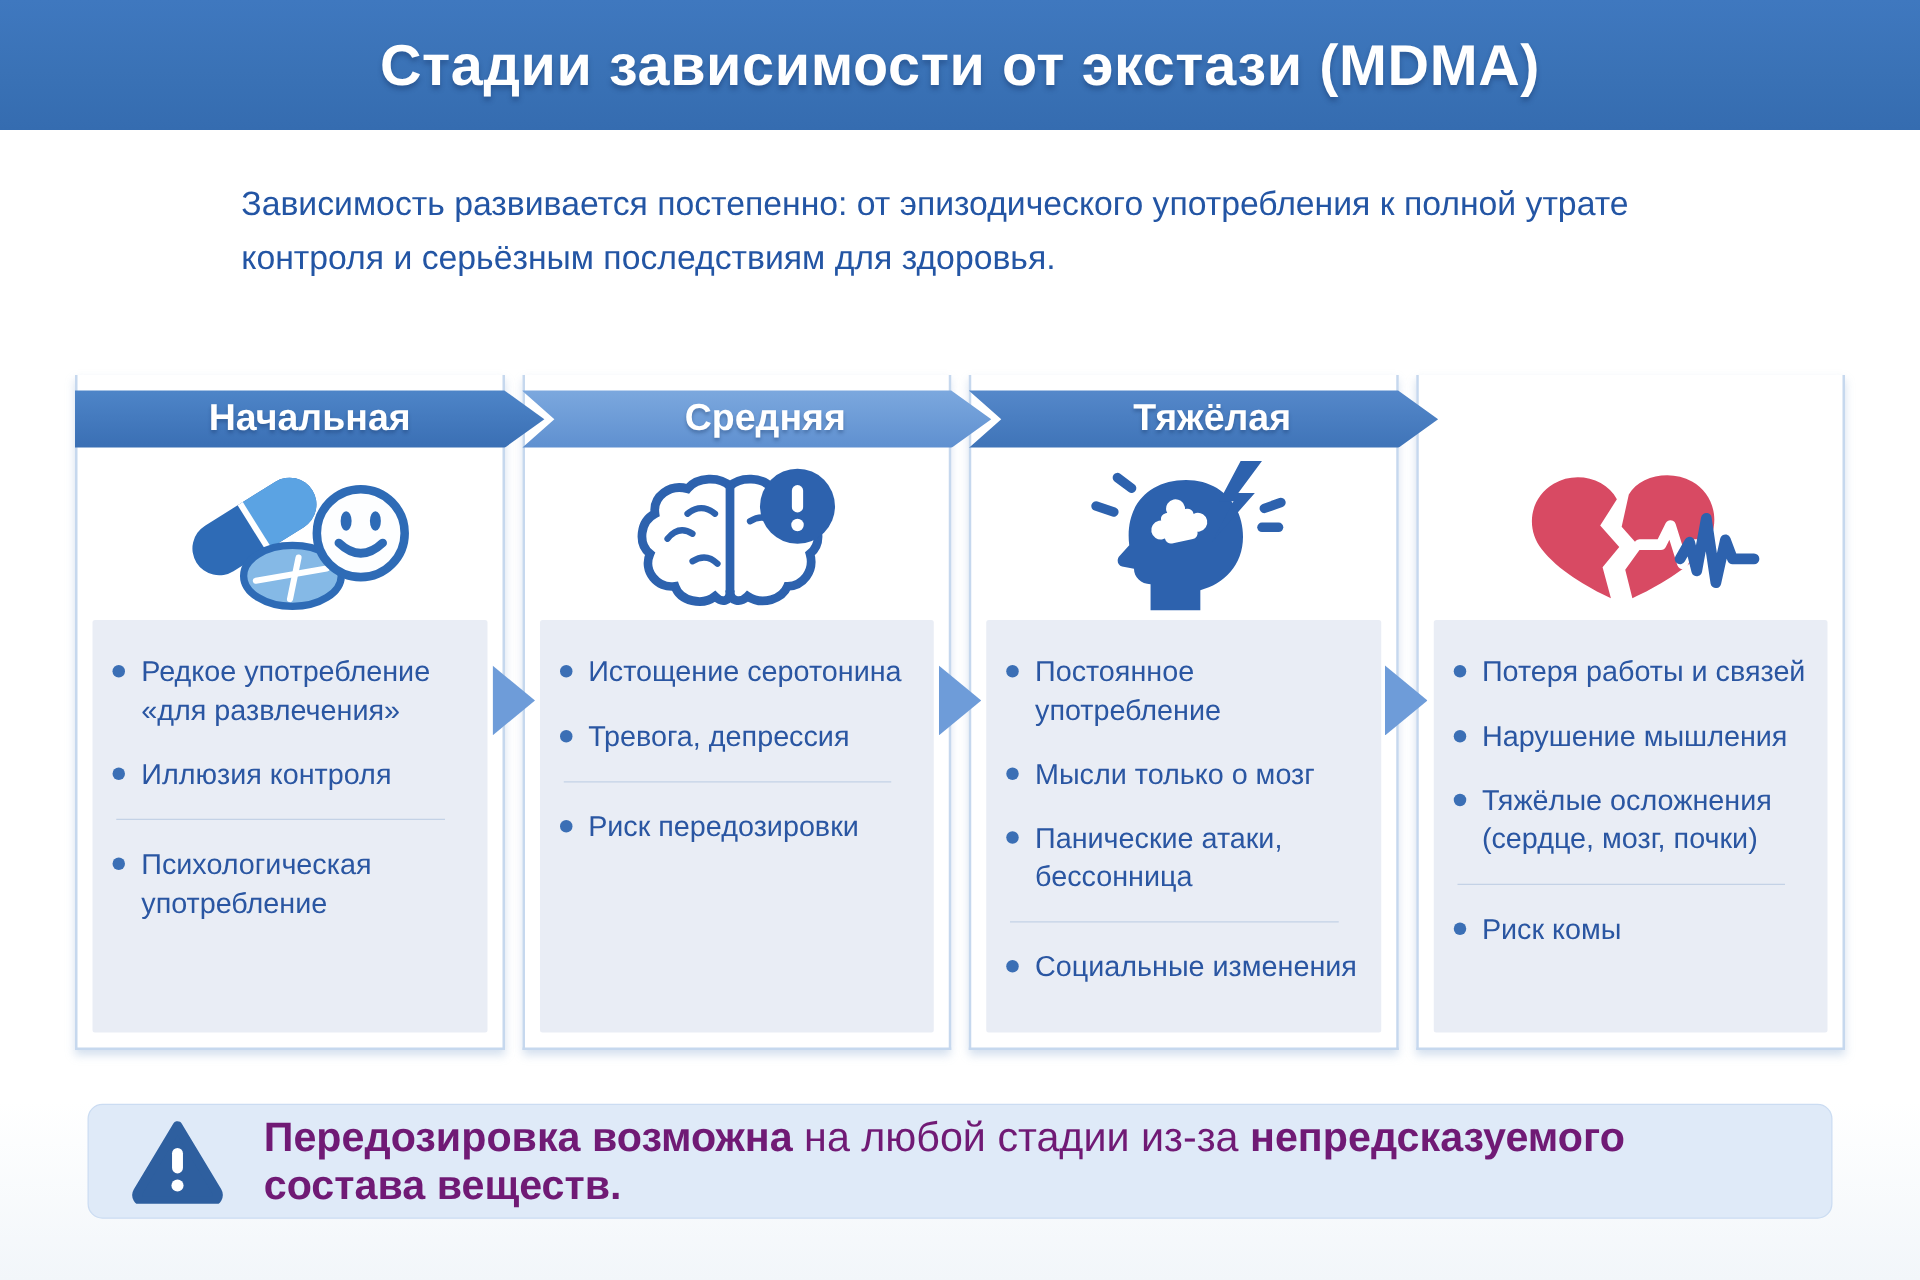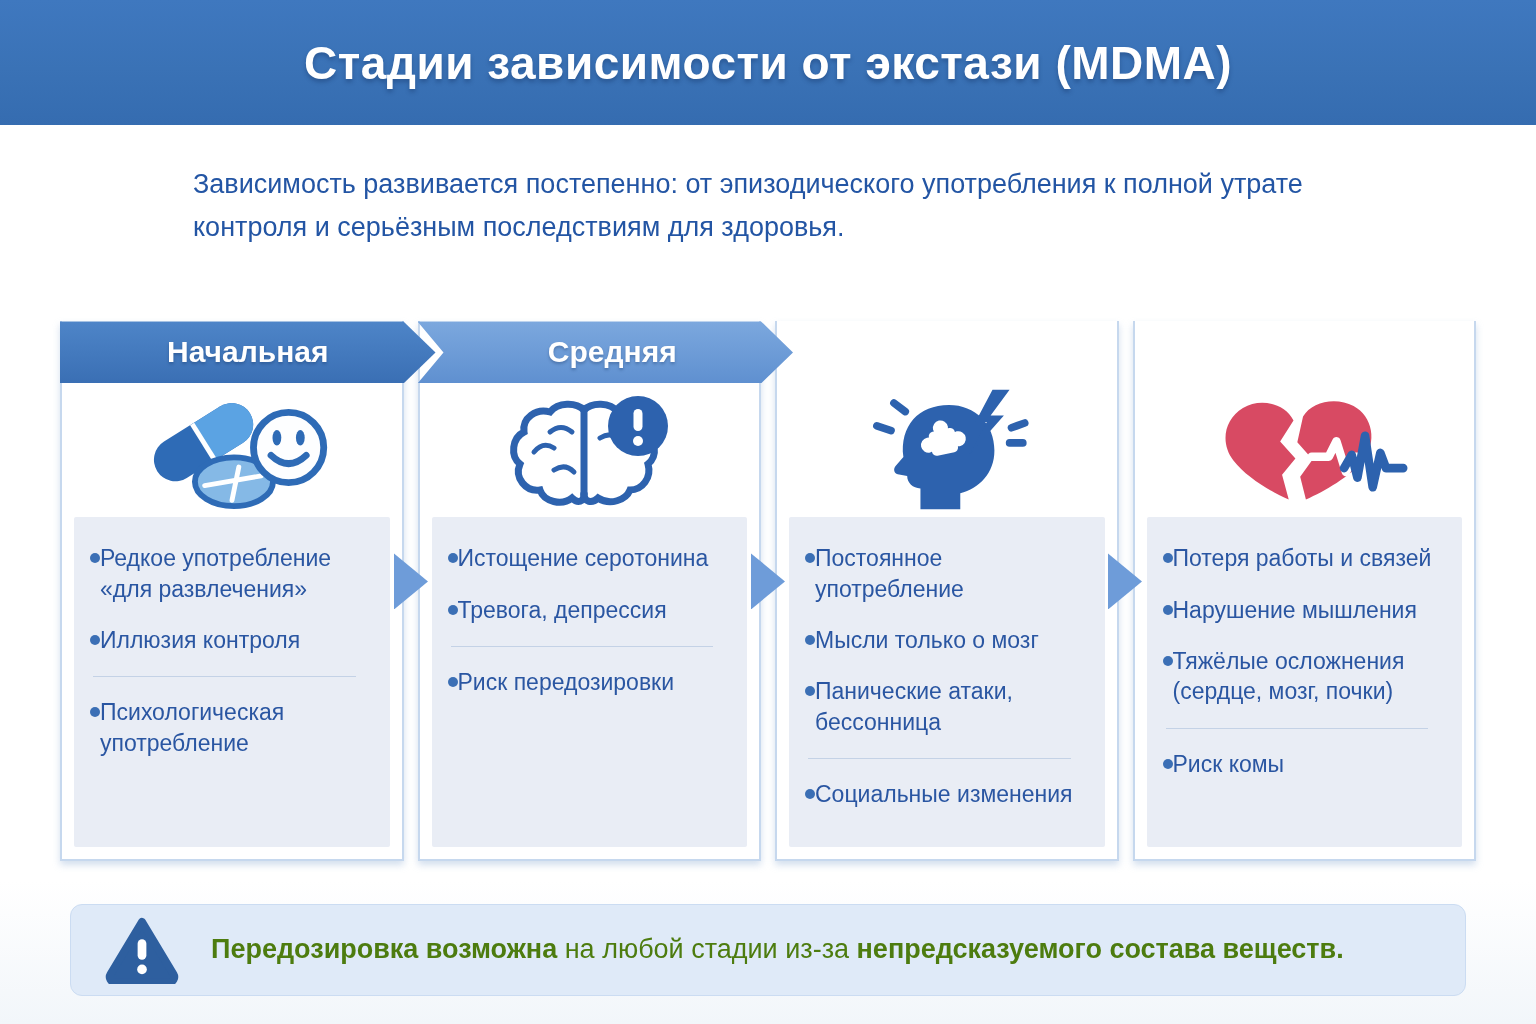--- a/index.html
+++ b/index.html
@@ -5,21 +5,21 @@
   * { margin:0; padding:0; box-sizing:border-box; }
   html,body { width:1536px; height:1024px; }
   body {
     font-family:"Liberation Sans","DejaVu Sans",sans-serif;
     background:linear-gradient(180deg,#ffffff 0%,#ffffff 86%,#f2f6fa 100%);
     overflow:hidden;
   }
 
   
   .header {
-    height:125px;
+    height:104px;
     background:linear-gradient(180deg,#3f78bf 0%,#3a72b6 55%,#356cb0 100%);
     display:flex; align-items:center; justify-content:center;
   }
   .page-title {
     color:#ffffff; font-size:46px; font-weight:bold; letter-spacing:.5px;
     text-shadow:0 3px 4px rgba(15,40,85,.35);
   }
 
   
   .intro {
@@ -33,21 +33,21 @@
     display:grid; grid-template-columns:repeat(4,1fr); gap:14px;
   }
   .stage-card {
     position:relative; background:#ffffff;
     border:2px solid #c6d8ee; border-top:none;
     box-shadow:0 4px 7px rgba(140,170,210,.38);
     padding-top:62px; min-height:450px;
     display:flex; flex-direction:column;
   }
   .stage-header {
-    position:absolute; top:0; left:-2px; right:-34px; height:62px; z-index:3;
+    position:absolute; top:12px; left:-2px; right:-34px; height:46px; z-index:3;
     display:flex; align-items:center; justify-content:center;
     color:#ffffff; font-size:30px; font-weight:bold;
     text-shadow:0 2px 3px rgba(10,35,80,.3);
     clip-path:polygon(0 0, calc(100% - 32px) 0, 100% 50%, calc(100% - 32px) 100%, 0 100%);
   }
   .stage-card:nth-child(n+2) .stage-header {
     clip-path:polygon(0 0, calc(100% - 32px) 0, 100% 50%, calc(100% - 32px) 100%, 0 100%, 26px 50%);
     padding-left:14px;
   }
   .stage-card:nth-child(1) .stage-header { background:linear-gradient(180deg,#4e85c8,#3a6fb4); }
@@ -56,21 +56,21 @@
   .stage-card:nth-child(4) .stage-header { background:linear-gradient(180deg,#6e9dd8,#4679bd); }
 
   .icon-area { height:134px; display:flex; align-items:center; justify-content:center; }
 
   .bullet-box {
     flex:1; margin:0 12px 12px; padding:26px 12px 16px 16px;
     background:#e9edf5; border-radius:2px;
   }
   .bullet-list { list-style:none; }
   .bullet-item {
-    display:flex; margin-bottom:21px;
+    display:flex; gap:13px; margin-bottom:21px;
     font-size:23px; line-height:1.32; color:#2a56a2;
   }
   .bullet-dot {
     flex:none; width:10px; height:10px; border-radius:50%;
     background:#3b6fb5; margin-top:10px;
   }
   .item-divider { height:1px; background:#c4d2e6; margin:0 22px 20px 3px; }
 
   .connector {
     position:absolute; top:232px; width:34px; height:56px; z-index:4;
@@ -79,21 +79,21 @@
   .connector.c1 { left:calc(25% - 20px); }
   .connector.c2 { left:calc(50% - 17px); }
   .connector.c3 { left:calc(75% - 14px); }
 
   
   .warning {
     margin:43px 70px 0; height:92px;
     background:#dfeaf8; border:1px solid #cbdcf2; border-radius:12px;
     display:flex; align-items:center; gap:32px; padding:0 34px;
   }
-  .warning-text { font-size:27px; color:#4d7c0f; }
+  .warning-text { font-size:33px; color:#701a75; }
   .warning-text .b { font-weight:bold; }
   @supports (-webkit-background-clip:text) { .logo { color:transparent; } }
 
   svg { display:block; }
 </style>
 </head>
 <body>
 
 <div class="header">
   <div class="page-title">Стадии зависимости от экстази (MDMA)</div>
@@ -175,20 +175,21 @@
         <li class="item-divider"></li>
         <li class="bullet-item">
             <span class="bullet-dot"></span>
             <span>Риск передозировки</span>
           </li>
       </ul>
     </div>
   </div>
 
   <div class="stage-card">
+    <div class="stage-header">Тяжёлая</div>
     <div class="icon-area">
       <span>
         <svg width="180" height="128" viewBox="0 0 180 135">
           <path d="M62 130 L62 108 C54 108 48 102 48 95 L38 93 C34 92 33 87 36 84 L44 75 C40 42 60 20 92 20 C120 20 140 40 140 68 C140 92 124 108 104 113 L104 130 Z" fill="#2d62ae"></path>
           <g fill="#ffffff" transform="rotate(-12 86 58)">
             <rect x="72" y="46" width="28" height="26" rx="5"></rect>
             <circle cx="86" cy="44" r="8"></circle>
             <circle cx="102" cy="59" r="8"></circle>
             <circle cx="70" cy="59" r="8"></circle>
           </g>

